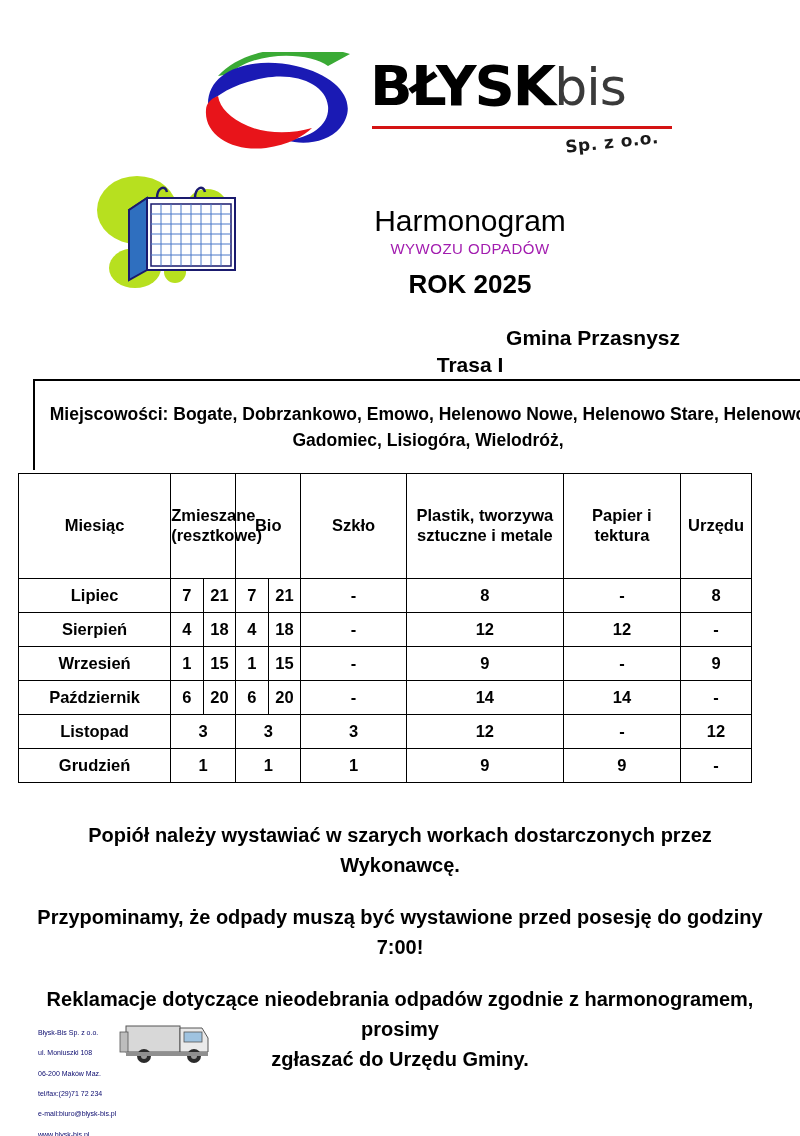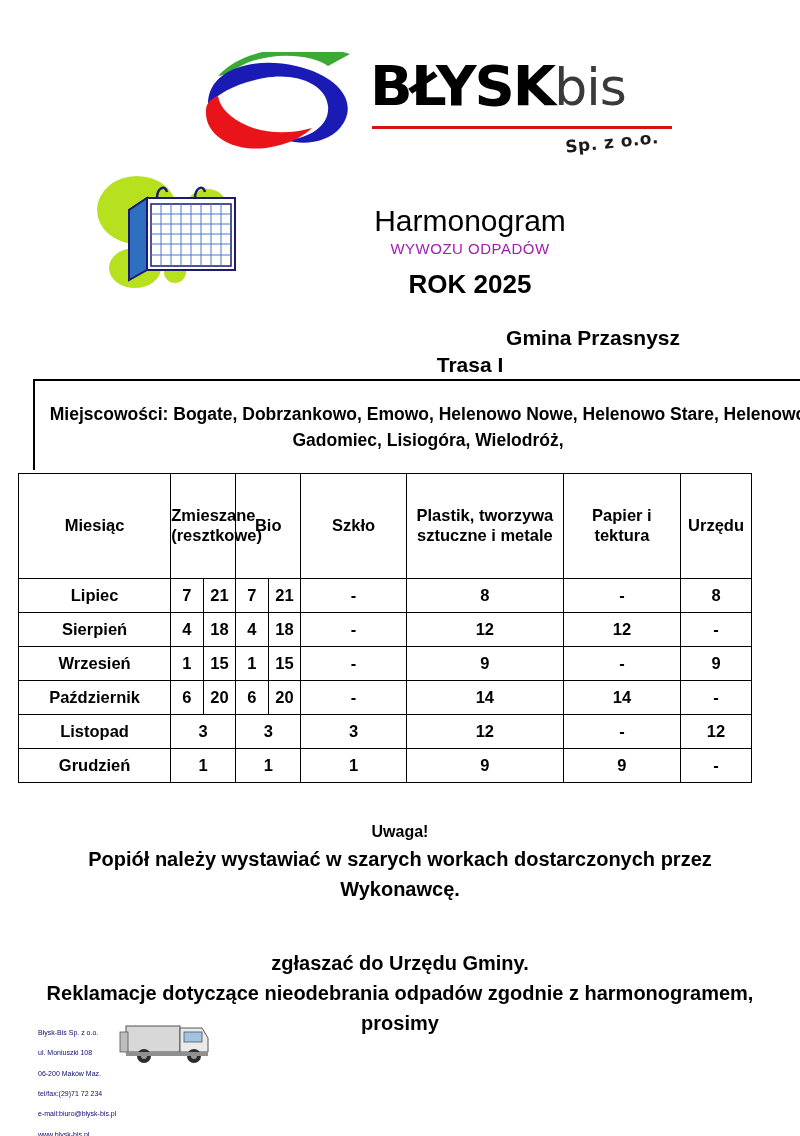--- a/index.html
+++ b/index.html
@@ -351,26 +351,26 @@
         <td>1</td>
         <td>9</td>
         <td>9</td>
         <td>-</td>
       </tr>
     </tbody>
   </table>
 </div>
 
 <div class="notes">
-  <div class="note-uwaga">Uwaga!</div>
   <div class="note-line">Popiół należy wystawiać w szarych workach dostarczonych przez Wykonawcę.</div>
   <div class="note-gap"></div>
+  <div class="note-line">Przypominamy, że odpady muszą być wystawione przed posesję do godziny 7:00!</div>
   <div class="note-gap"></div>
+  <div class="note-line">Reklamacje dotyczące nieodebrania odpadów zgodnie z harmonogramem, prosimy</div>
   <div class="note-line">zgłaszać do Urzędu Gminy.</div>
-  <div class="note-line">Reklamacje dotyczące nieodebrania odpadów zgodnie z harmonogramem, prosimy</div>
 </div>
 
 <div class="footer">
   <div class="footer-text">
     <div>Błysk-Bis Sp. z o.o.</div>
     <div>ul. Moniuszki 108</div>
     <div>06-200 Maków Maz.</div>
     <div>tel/fax:(29)71 72 234</div>
     <div>e-mail:biuro@blysk-bis.pl</div>
     <div>www.blysk-bis.pl</div>

